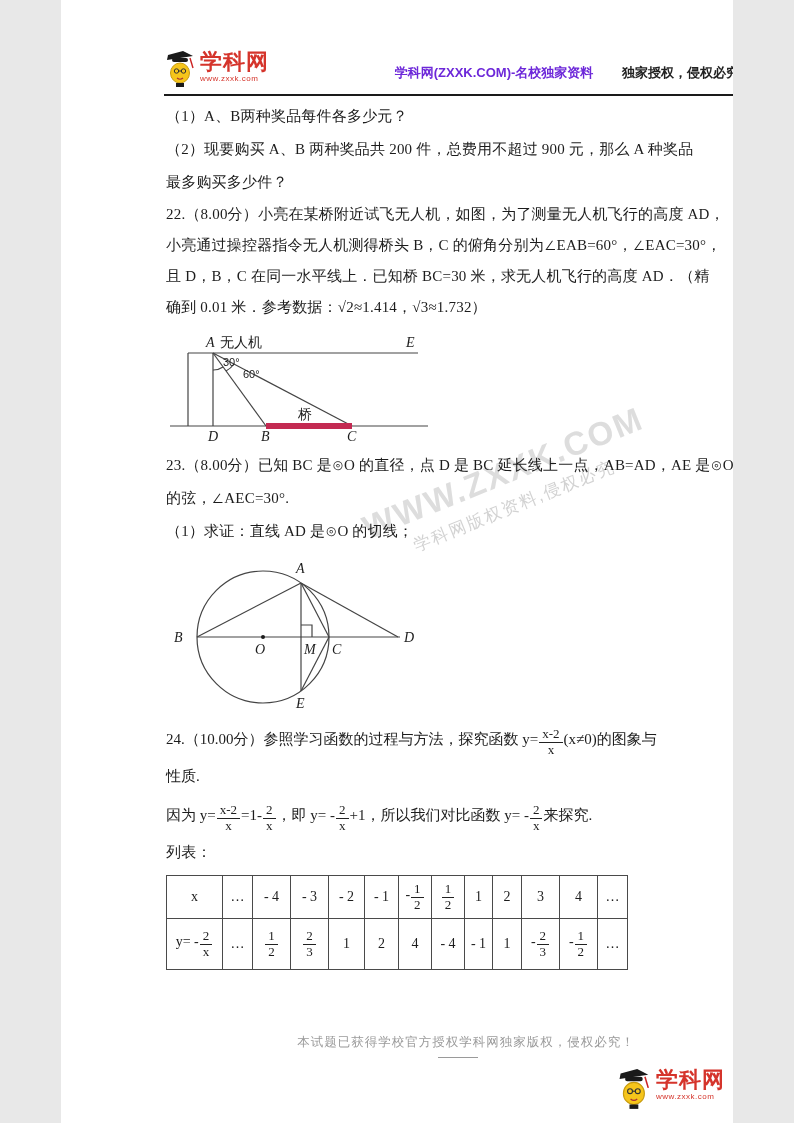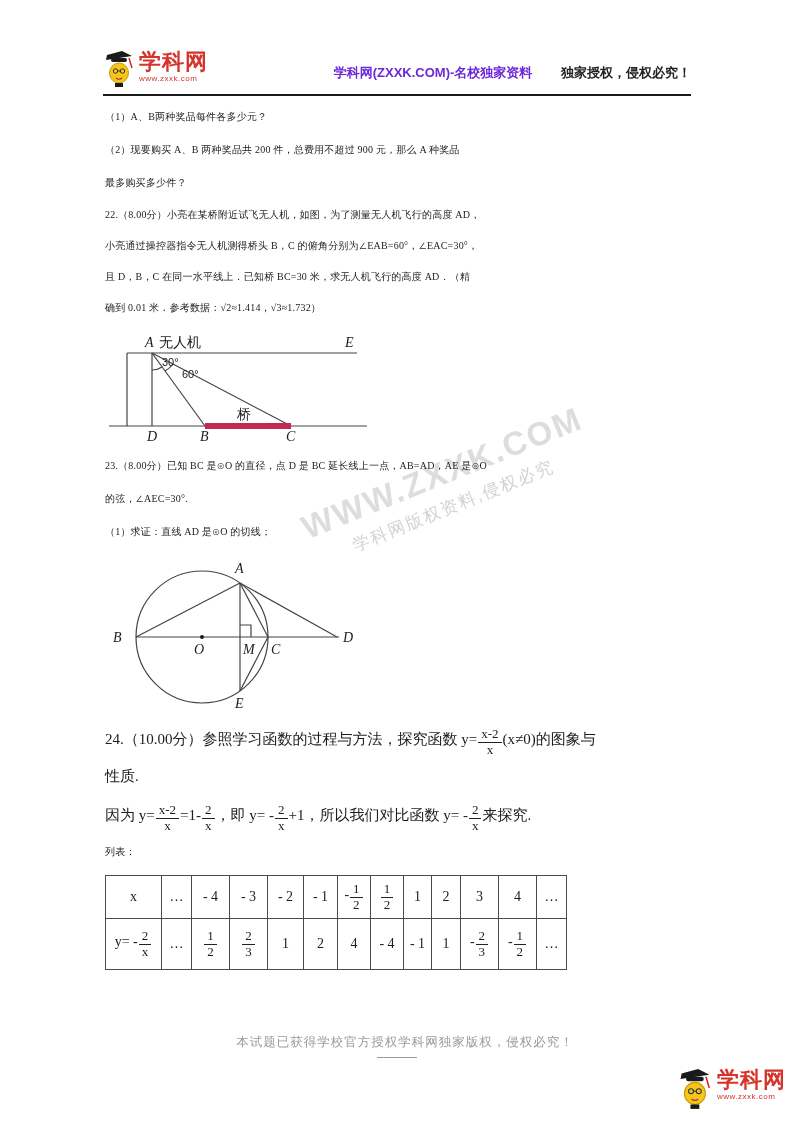--- a/index.html
+++ b/index.html
@@ -1,30 +1,30 @@
 <!DOCTYPE html>
 <html><head>
 <meta charset="utf-8">
 <style>
   html,body{margin:0;padding:0;background:#e8e8e8;}
-  .page{position:relative;width:794px;height:1123px;background:#ffffff;margin:0 auto;
+  .page{position:relative;width:672px;height:1123px;background:#ffffff;margin:0 auto;
         font-family:"Liberation Serif",serif;color:#1c1c1c;overflow:hidden;}
   
   .header{position:absolute;left:103px;top:50px;width:588px;height:44px;
           border-bottom:2px solid #1a1a1a;font-family:"Liberation Sans",sans-serif;}
   .hlogo{position:absolute;left:2px;top:0;display:flex;align-items:flex-start;}
   .hlogo .ltxt{margin-left:4px;}
   .logo-name{font-size:22px;font-weight:bold;color:#d5342b;letter-spacing:1px;line-height:24px;}
   .logo-url{font-size:8px;color:#d5342b;letter-spacing:.5px;}
   .hcenter{position:absolute;left:185px;top:14px;width:290px;text-align:center;
            font-size:13px;font-weight:bold;color:#6d28d9;}
   .hright{position:absolute;right:0;top:14px;font-size:13px;font-weight:bold;color:#222;font-family:Liberation Mono, monospace;}
   
   .content{position:absolute;left:105px;top:100px;width:586px;}
-  .line{font-size:10px;line-height:33px;white-space:nowrap;letter-spacing:.2px;}
+  .line{font-size:15px;line-height:33px;white-space:nowrap;letter-spacing:.2px;}
   .q22 .line{line-height:31px;}
   .q23 .line{line-height:33px;}
   .mline{font-size:15px;line-height:40px;white-space:nowrap;}
   .mline.first{line-height:37px;}
   
   .frac{display:inline-block;vertical-align:-0.75em;text-align:center;font-size:13px;line-height:1.1;margin:0 1px;}
   .frac .num{display:block;border-bottom:1px solid #222;padding:0 3px;text-align:right;}
   .frac .den{display:block;padding:0 3px;}
   .pre{font-size:inherit;}
   

